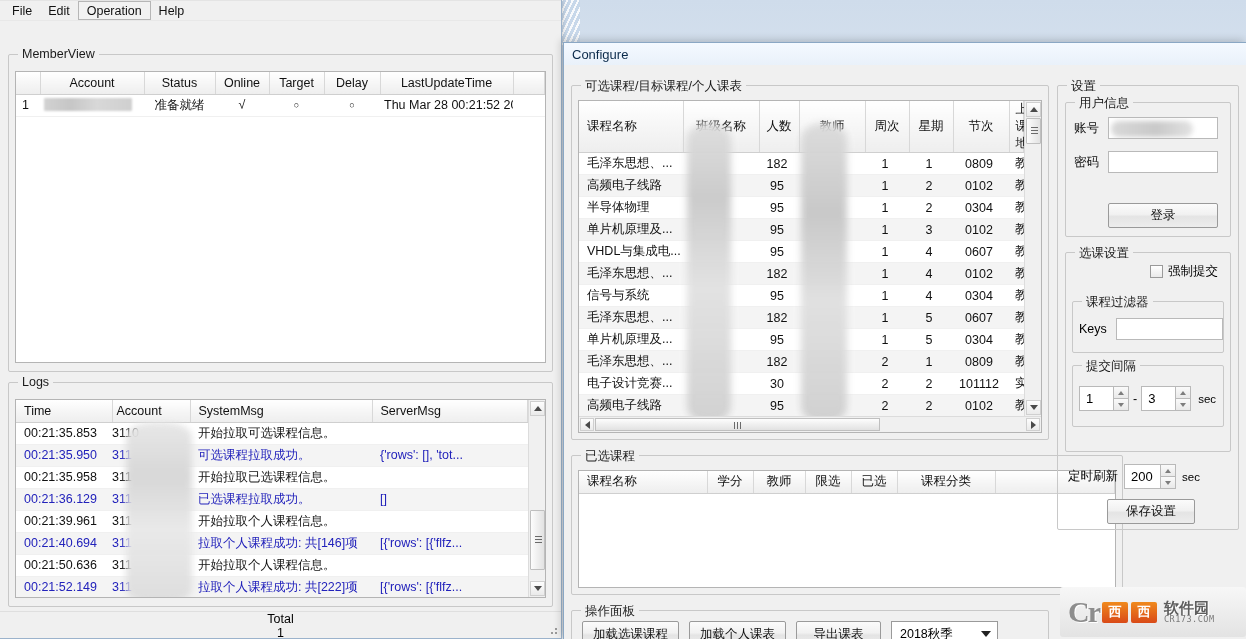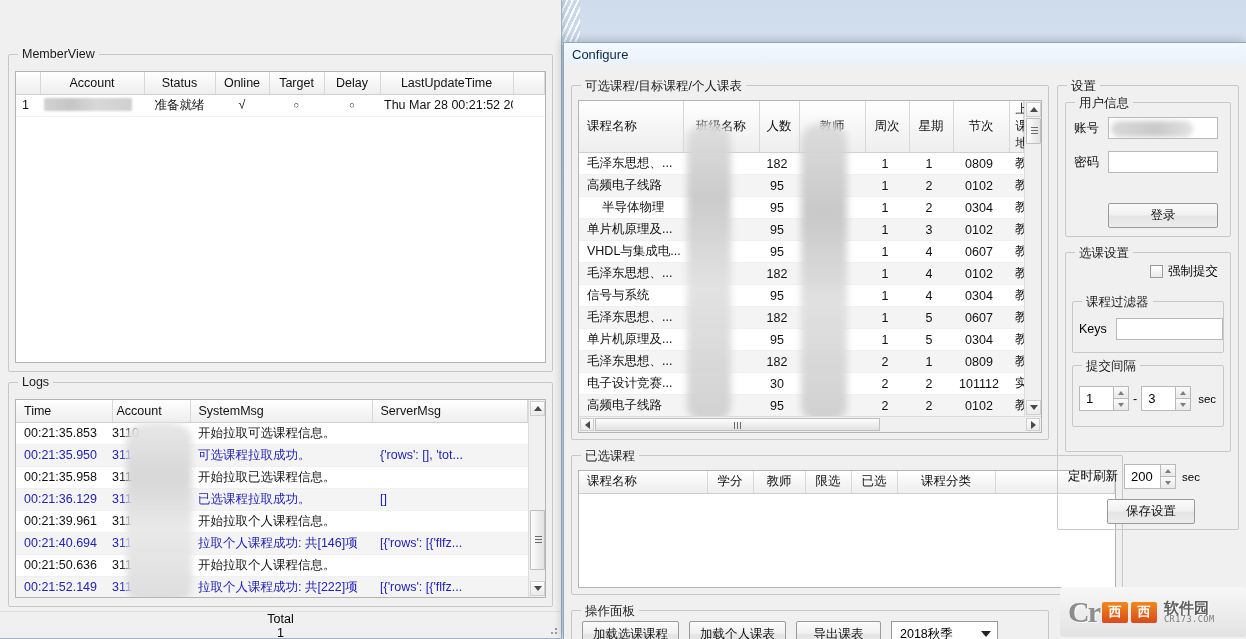--- a/index.html
+++ b/index.html
@@ -234,20 +234,26 @@
 </style>
 </head>
 <body>
 
 <div id="root">
   <div class="aero-bg"></div>
   <div class="aero-hatch"></div>
 
   <div class="main-win">
 
+    <div class="menubar">
+      <div class="menu-item">File</div>
+      <div class="menu-item">Edit</div>
+      <div class="menu-item active">Operation</div>
+      <div class="menu-item">Help</div>
+    </div>
 
     <div class="client">
 
       <div class="gbox" id="memberview-box">
         <div class="gtitle">MemberView</div>
         <div class="tbl-wrap">
           <table class="grid">
             <colgroup>
                 <col style="width:24px">
                 <col style="width:104px">
@@ -444,21 +450,21 @@
                     <td style="text-align: left; padding-left: 8px;">高频电子线路</td>
                     <td style="text-align: center; padding-left: 0px;"></td>
                     <td style="text-align: center; padding-left: 0px;">95</td>
                     <td style="text-align: center; padding-left: 0px;"></td>
                     <td style="text-align: center; padding-left: 0px;">1</td>
                     <td style="text-align: center; padding-left: 0px;">2</td>
                     <td style="text-align: center; padding-left: 0px;">0102</td>
                     <td style="text-align: left; padding-left: 6px;">教1-4</td>
                   </tr>
                   <tr>
-                    <td style="text-align: left; padding-left: 23px;">半导体物理</td>
+                    <td style="text-align: left; padding-left: 8px;">半导体物理</td>
                     <td style="text-align: center; padding-left: 0px;"></td>
                     <td style="text-align: center; padding-left: 0px;">95</td>
                     <td style="text-align: center; padding-left: 0px;"></td>
                     <td style="text-align: center; padding-left: 0px;">1</td>
                     <td style="text-align: center; padding-left: 0px;">2</td>
                     <td style="text-align: center; padding-left: 0px;">0304</td>
                     <td style="text-align: left; padding-left: 6px;">教1-4</td>
                   </tr>
                   <tr class="alt">
                     <td style="text-align: left; padding-left: 8px;">单片机原理及...</td>

